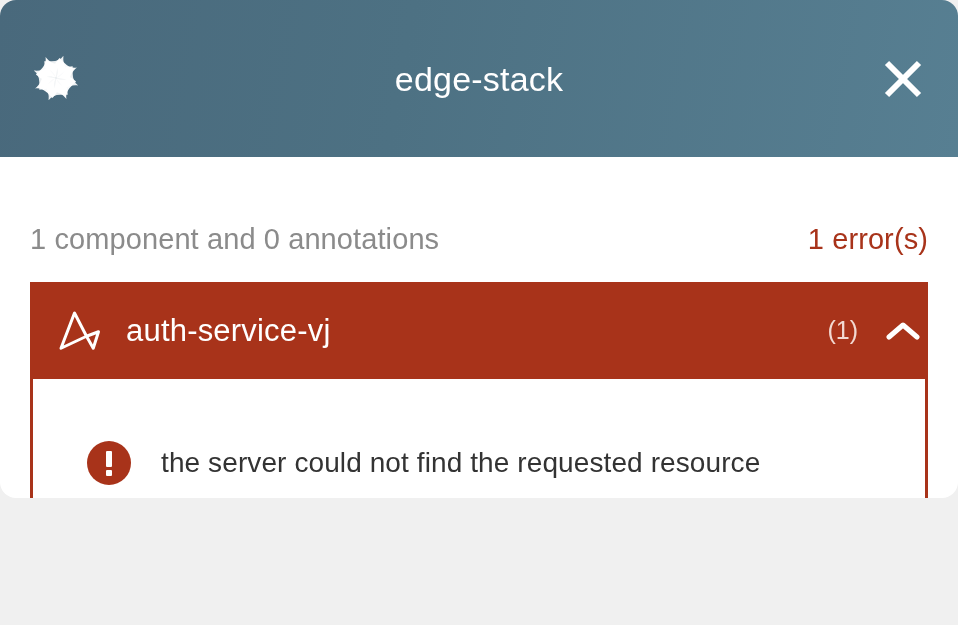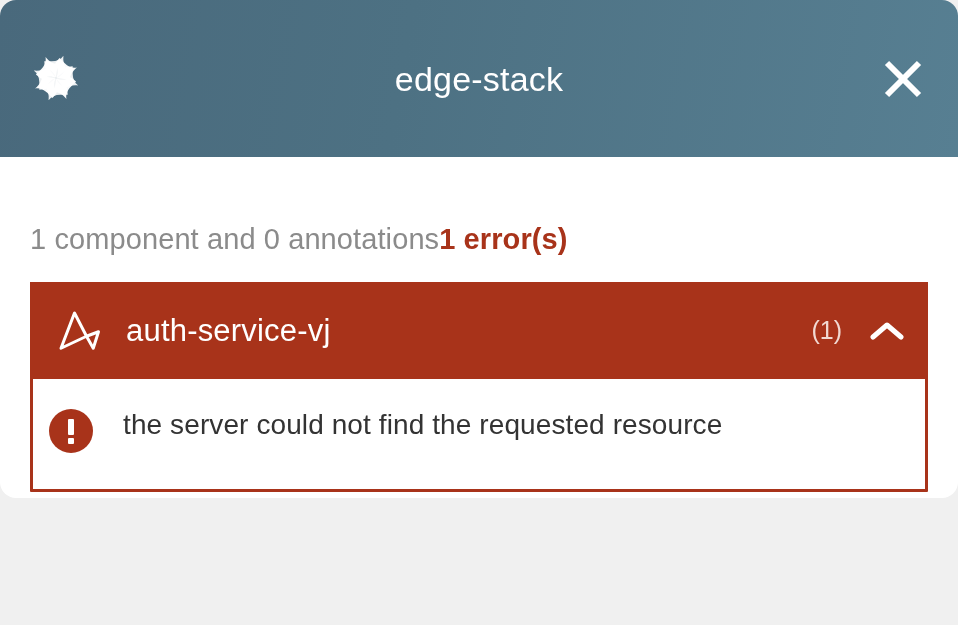--- a/index.html
+++ b/index.html
@@ -73,54 +73,54 @@
   }
 
   
   .content {
     padding: 0 30px;
   }
 
   .summary-row {
     display: flex;
     align-items: baseline;
-    justify-content: flex-start;
+    justify-content: space-between;
     padding-top: 66px;
     padding-bottom: 0;
   }
 
   .summary-text {
     color: #8b8b8b;
     font-size: 29px;
     font-weight: 400;
     letter-spacing: 0.1px;
   }
 
   .error-count {
     color: #a8331a;
     font-size: 29px;
-    font-weight: 700;
+    font-weight: 400;
     letter-spacing: 0.1px;
   }
 
   
   .component-panel {
     margin-top: 26px;
     border: 3px solid #a8331a;
     border-radius: 1px;
     background: #ffffff;
   }
 
   .component-header {
     background: #a8331a;
     height: 97px;
     margin: -3px -3px 0 -3px;
     display: flex;
     align-items: center;
-    padding: 0 22px 0 28px;
+    padding: 0 6px 0 28px;
     cursor: pointer;
   }
 
   .component-icon {
     width: 48px;
     height: 44px;
     flex: 0 0 auto;
     display: block;
   }
 
@@ -152,22 +152,23 @@
   }
 
   
   .error-list {
     padding: 30px 0 36px 0;
     background: #ffffff;
   }
 
   .error-item {
     display: flex;
-    align-items: flex-start;
-    padding: 0 28px 0 16px;
+    align-items: center;
+    padding: 0 28px 0 54px;
+    margin-top: 32px;
   }
 
   .error-badge-icon {
     width: 44px;
     height: 44px;
     flex: 0 0 auto;
     display: block;
   }
 
   .error-message {

